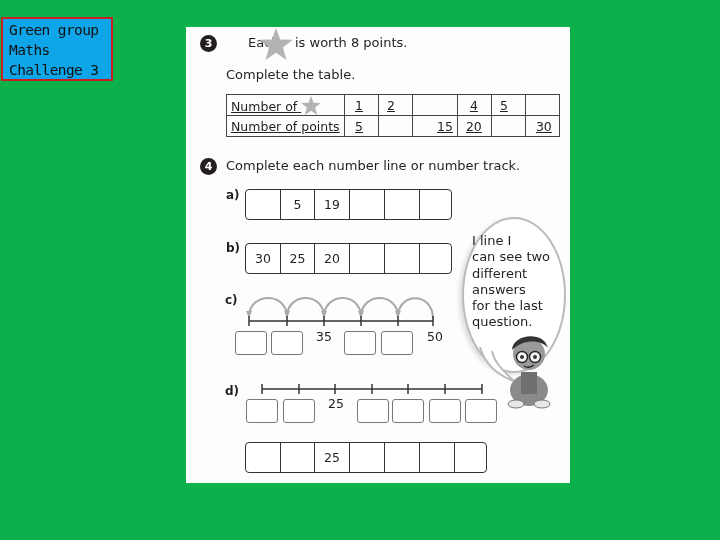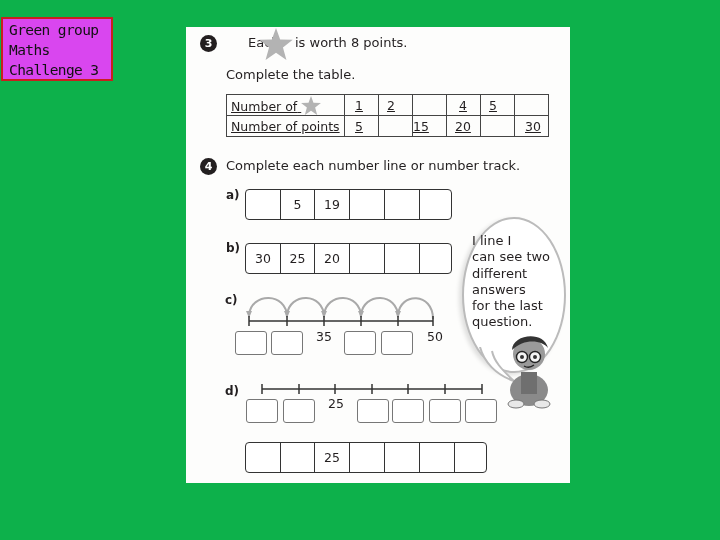--- a/index.html
+++ b/index.html
@@ -2,21 +2,21 @@
 <html><head>
   <meta charset="utf-8">
   <style>
     html, body { margin:0; padding:0; }
     body {
       width:720px; height:540px; background:#0db14b; position:relative; overflow:hidden;
       font-family:"DejaVu Sans", sans-serif; color:#231f20;
     }
     .title-box {
       position:absolute; left:1px; top:17px; width:112px; height:64px;
-      background:#d946ef; border:2px solid #c8201e; box-sizing:border-box;
+      background:#0ea5e9; border:2px solid #c8201e; box-sizing:border-box;
       font-family:"DejaVu Sans Mono", monospace; font-size:14.5px; line-height:20px;
       padding:1px 0 0 6px; letter-spacing:-0.6px; color:#111;
     }
     .title-box div { white-space:nowrap; }
     .sheet {
       position:absolute; left:186px; top:27px; width:384px; height:456px;
       background:#fdfdfc;
     }
     .abs { position:absolute; }
     .qnum {
@@ -86,21 +86,21 @@
       <td class="v" style="padding-left:8px;">2</td>
       <td class="v"></td>
       <td class="v" style="padding-left:12px;">4</td>
       <td class="v" style="padding-left:8px;">5</td>
       <td class="v"></td>
     </tr>
     <tr>
       <td class="h">Number of points</td>
       <td class="v" style="padding-left:10px;">5</td>
       <td class="v"></td>
-      <td class="v" style="padding-left:0;">15</td>
+      <td class="v" style="padding-left:24px;">15</td>
       <td class="v" style="padding-left:8px;">20</td>
       <td class="v"></td>
       <td class="v" style="padding-left:10px;">30</td>
     </tr>
   </tbody>
     </table>
 
   <div class="qnum" style="left:14px;top:131px;">4</div>
   <div class="txt" style="left:40px;top:131px;">Complete each number line or number track.</div>
 

